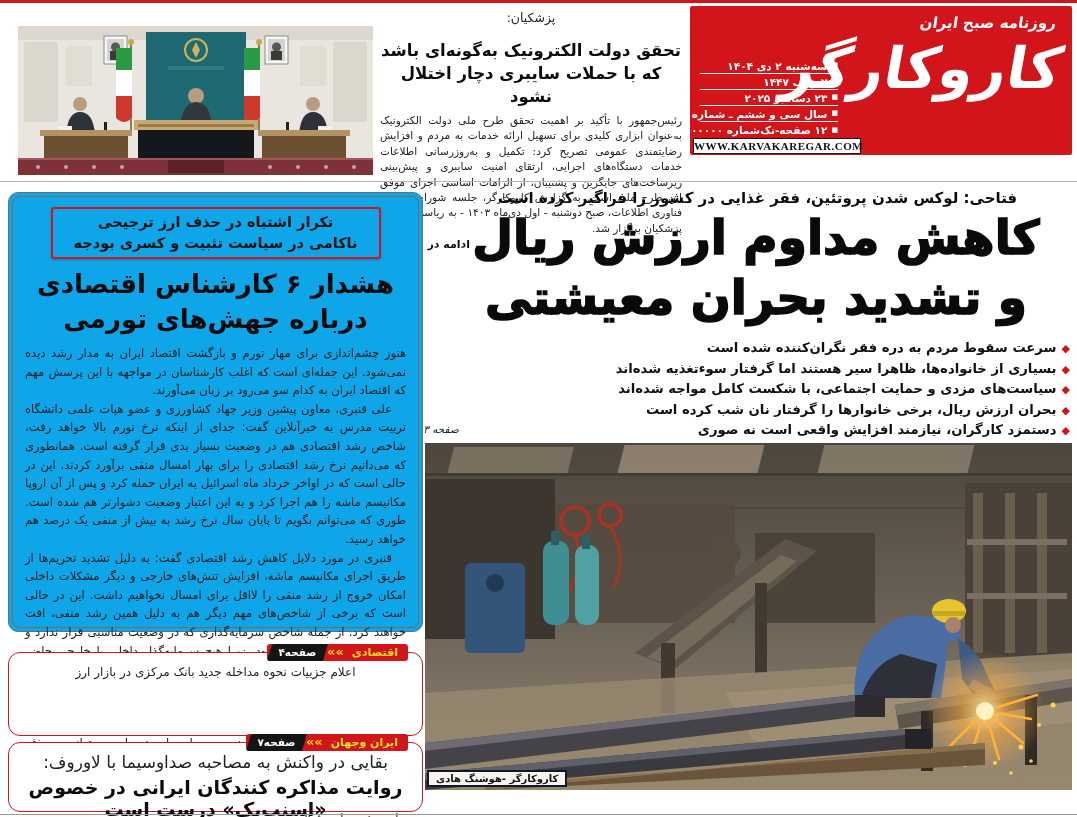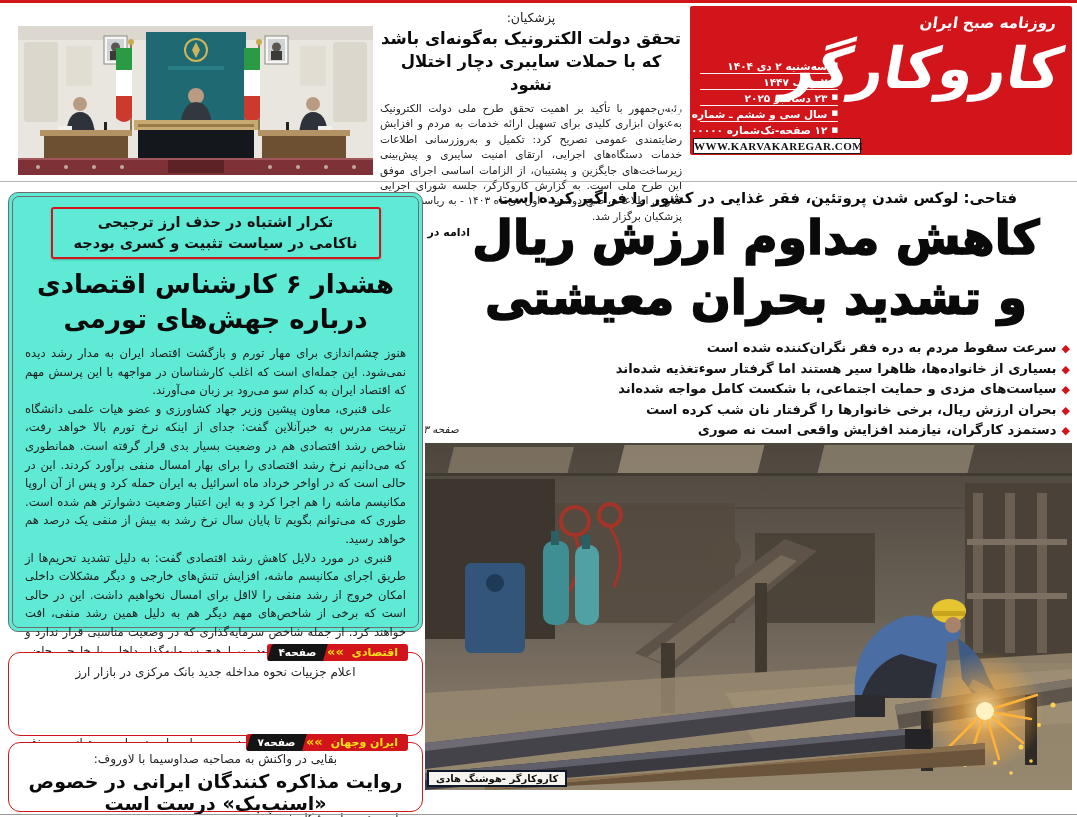--- a/index.html
+++ b/index.html
@@ -20,54 +20,54 @@
   .masthead .logo { position:absolute; top:34px; right:10px; color:#fff; font-size:57px; font-weight:bold; letter-spacing:-2px; transform:skewX(-10deg); line-height:1; white-space:nowrap; }
   .mast-dates { position:absolute; left:10px; top:52px; width:138px; direction:rtl; }
   .mast-dates .drow { display:flex; align-items:center; justify-content:flex-start; gap:4px; color:#fff; font-size:10.5px; font-weight:bold; height:16px; border-bottom:1px solid rgba(255,255,255,.95); white-space:nowrap; }
   .mast-dates .drow:last-child { border-bottom:none; }
   .sq-bullet { font-size:7px; line-height:1; color:#fff; }
   .website-box { position:absolute; left:3px; bottom:1px; width:168px; height:16px; background:#fff; border:1px solid #1a1a1a; color:#111;
     font-family:"Liberation Serif", serif; font-weight:bold; font-size:11px; text-align:center; line-height:14px; letter-spacing:.5px; direction:ltr; }
 
   
   .top-story { position:absolute; left:380px; top:10px; width:302px; height:168px; direction:rtl; }
-  .top-story .kicker { text-align:center; font-size:12.5px; color:#222; margin-bottom:2px; }
+  .top-story .kicker { text-align:center; font-size:12.5px; color:#222; margin-bottom:14px; }
   .top-story .t-line { text-align:center; font-weight:bold; font-size:16.5px; line-height:23px; color:#0c0c0c; }
   .top-story .body { margin-top:5px; font-size:10.6px; line-height:15.4px; text-align:justify; color:#222; }
   .top-story .more { margin-top:2px; font-weight:bold; font-size:11px; text-align:left; color:#0c0c0c; }
 
   
   .meeting-photo { position:absolute; left:18px; top:26px; width:355px; height:149px; overflow:hidden; background:#e7e4dd; }
   .meeting-photo svg { display:block; }
 
   
   .lead-kicker { position:absolute; left:445px; top:189px; width:625px; text-align:center; font-weight:bold; font-size:15px; color:#0c0c0c; }
   .lead-headline { position:absolute; left:440px; top:208px; width:632px; text-align:center; font-weight:bold; color:#0a0a0a;
     font-size:47px; line-height:60px; -webkit-text-stroke:1.6px #0a0a0a; letter-spacing:-1px; }
   .lead-bullets { position:absolute; left:445px; top:338px; width:625px; direction:rtl; list-style:none; }
   .lead-bullets li { font-weight:bold; font-size:13.2px; line-height:19.5px; color:#101010; text-align:right; }
   .diamond { color:#d2151b; font-size:11px; margin-left:5px; }
   .lead-pageref { position:absolute; left:415px; top:423px; width:52px; font-size:10.5px; font-style:italic; color:#222; text-align:center; }
 
   
-  .analysis-box { position:absolute; left:8px; top:192px; width:415px; height:440px; border:1px solid #6e6e6e; border-radius:10px; background:#5eead4; }
+  .analysis-box { position:absolute; left:8px; top:192px; width:415px; height:440px; border:1px solid #6e6e6e; border-radius:10px; background:#0ea5e9; }
   .analysis-inner { position:absolute; inset:3px; border:1px solid #6e6e6e; border-radius:7px; padding:8px 12px 6px; direction:rtl; }
   .analysis-kicker { width:330px; margin:2px auto 8px; border:2px solid #d2151b; border-radius:3px; padding:3px 6px;
     text-align:center; font-weight:bold; font-size:14.5px; line-height:21px; color:#111; box-shadow:0 1px 2px rgba(0,0,0,.25); }
   .analysis-headline { text-align:center; font-weight:bold; font-size:26px; line-height:35px; color:#0b0b0b; margin-bottom:7px; }
   .analysis-body p { font-size:11.6px; line-height:18.6px; text-align:justify; color:#1d1d1d; }
   .analysis-body p.ind { text-indent:14px; }
 
   
   .news-box { position:absolute; left:8px; width:415px; background:#fff; border:1.6px solid #d2151b; border-radius:12px; direction:rtl; }
   .news-box.economy { top:652px; height:84px; }
   .news-box.world { top:742px; height:70px; }
   .box-kicker { text-align:center; font-size:12px; color:#222; margin-top:12px; }
   .box-headline { text-align:center; font-weight:bold; font-size:20.5px; color:#0b0b0b; margin-top:6px; }
-  .news-box.world .box-kicker { margin-top:9px; font-size:12px; }
+  .news-box.world .box-kicker { margin-top:9px; font-size:17px; }
   .news-box.world .box-headline { margin-top:4px; font-size:19px; }
   .tab-strip { position:absolute; top:-9px; right:14px; height:17px; display:flex; direction:ltr; align-items:stretch;
     background:#d2151b; border-radius:3px; padding-left:0; }
   .tab-page { background:#141414; color:#fff; font-size:10.5px; font-weight:bold; line-height:17px; padding:0 9px;
     transform:skewX(-16deg); transform-origin:bottom left; border-radius:3px 0 0 3px; }
   .tab-page span { display:inline-block; transform:skewX(16deg); }
   .tab-chev { color:#ffd900; font-weight:bold; font-size:13px; line-height:16px; padding:0 4px; direction:ltr; unicode-bidi:bidi-override; }
   .tab-section { color:#ffe11a; font-size:11px; font-weight:bold; line-height:17px; padding:0 10px 0 4px; }
 
   

